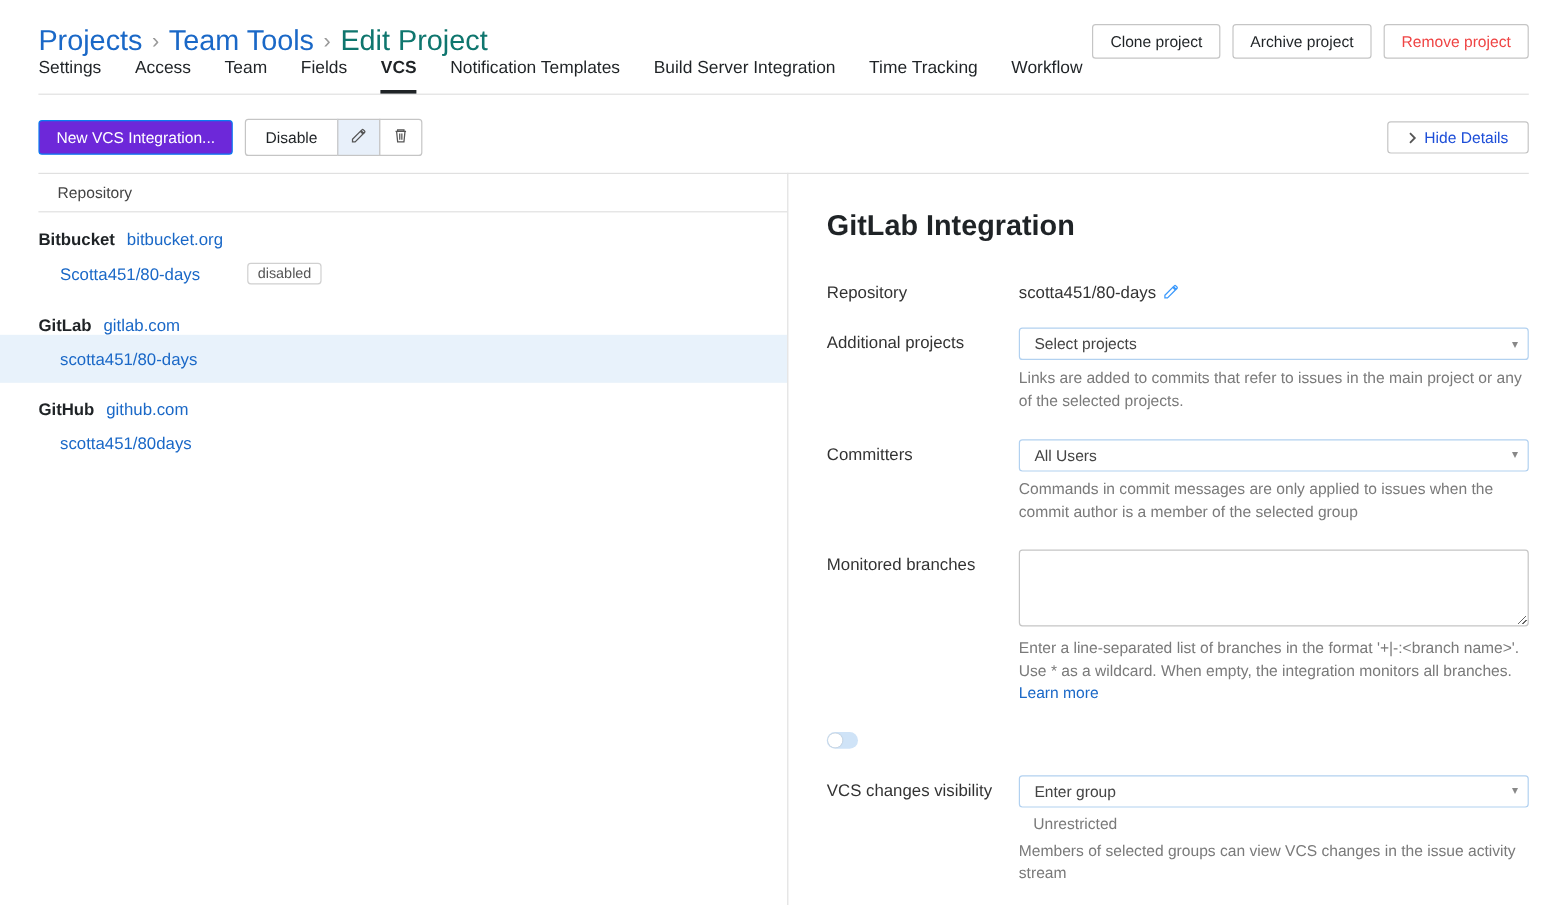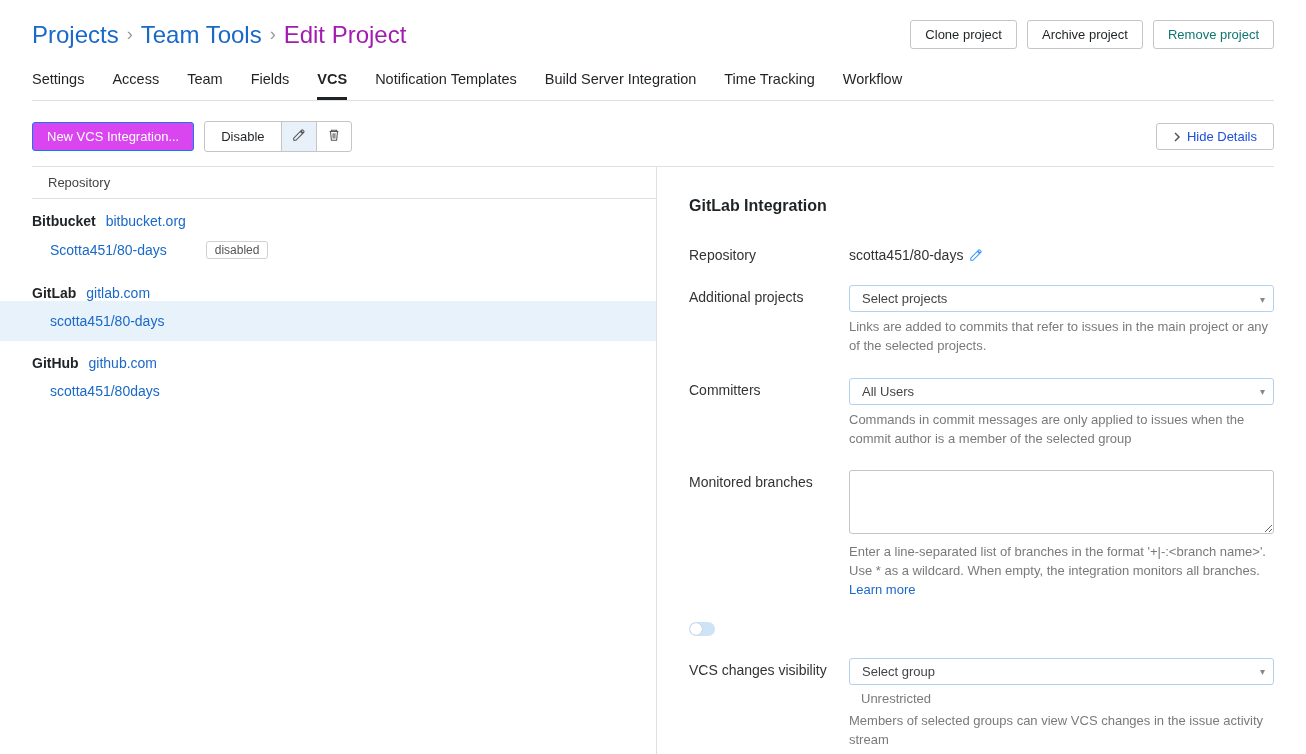--- a/index.html
+++ b/index.html
@@ -1,38 +1,38 @@
 <!DOCTYPE html>
 <html><head>
 <meta charset="utf-8">
 <style>
 * { box-sizing: border-box; margin: 0; padding: 0; }
 body { font-family: -apple-system, BlinkMacSystemFont, "Segoe UI", Arial, sans-serif; font-size: 14px; color: #1f2326; background: #fff; }
 
 .container { width: 1306px; min-height: 754px; padding: 20px 32px 0 32px; }
 
 
-.header-row { display: flex; align-items: center; justify-content: space-between; margin-bottom: 22px; }
+.header-row { display: flex; align-items: center; justify-content: space-between; }
 .breadcrumb { display: flex; align-items: center; font-size: 24px; }
 .breadcrumb-link { color: #1a68c7; cursor: pointer; }
 .breadcrumb-sep { color: #999; margin: 0 8px; font-size: 18px; }
-.breadcrumb-current { color: #a21caf; }
+.breadcrumb-current { color: #0f766e; }
 .header-actions { display: flex; gap: 10px; }
 .btn { border: 1px solid #c5c5c5; background: #fff; border-radius: 3px; padding: 6px 14px; font-size: 13px; color: #1f2326; cursor: pointer; }
-.btn-danger { color: #0f766e; }
+.btn-danger { color: #ef4444; }
 
 
 .tabs { display: flex; gap: 28px; border-bottom: 1px solid #e0e0e0; margin-bottom: 20px; }
 .tab { color: #1f2326; padding-bottom: 10px; cursor: pointer; font-size: 14.5px; }
 .tab.active { font-weight: 700; border-bottom: 3px solid #1f2326; }
 
 
 .toolbar { display: flex; align-items: center; justify-content: space-between; margin-bottom: 14px; }
 .toolbar-left { display: flex; gap: 10px; align-items: center; }
-.btn-primary { background: #d946ef; color: #fff; border: 1px solid #0a7bf0; border-radius: 3px; padding: 6px 14px; font-size: 13px; cursor: pointer; }
+.btn-primary { background: #6d28d9; color: #fff; border: 1px solid #0a7bf0; border-radius: 3px; padding: 6px 14px; font-size: 13px; cursor: pointer; }
 .btn-group { display: inline-flex; }
 .btn-group .btn { border-radius: 0; margin-left: -1px; padding: 6px 10px; }
 .btn-group .btn:first-child { border-radius: 3px 0 0 3px; margin-left: 0; padding: 6px 16px; }
 .btn-group .btn:last-child { border-radius: 0 3px 3px 0; }
 .btn-group .btn.selected { background: #e8f0fa; }
 .icon-pencil, .icon-trash { width: 14px; height: 14px; display: inline-block; }
 .hide-details { border: 1px solid #c5c5c5; border-radius: 3px; padding: 5px 16px; font-size: 13px; cursor: pointer; color: #1d4ed8; display: flex; align-items: center; gap: 6px; }
 .chevron { display: inline-block; }
 
 
@@ -44,21 +44,21 @@
 .col-header { font-size: 13px; color: #444; padding: 8px 0 8px 16px; border-bottom: 1px solid #e0e0e0; }
 .provider-row { padding: 14px 0 0 0; }
 .provider-name { font-weight: 700; display: inline-block; }
 .provider-host { color: #1a68c7; margin-left: 6px; cursor: pointer; }
 .repo-row { padding: 12px 0 12px 18px; display: flex; align-items: center; gap: 10px; cursor: pointer; }
 .repo-row.selected { background: #e8f2fb; margin-left: -32px; padding-left: 50px; }
 .repo-link { color: #1a68c7; }
 .badge { border: 1px solid #d0d0d0; border-radius: 3px; padding: 1px 8px; font-size: 12px; color: #555; margin-left: 29px; }
 
 
-.panel-title { font-size: 16px; margin-bottom: 28px; }
+.panel-title { font-size: 24px; margin-bottom: 28px; }
 .form-row { display: flex; margin-bottom: 22px; }
 .form-label { width: 160px; color: #333; padding-top: 4px; }
 .form-control { flex: 1; }
 .form-value { color: #333; display: flex; align-items: center; gap: 6px; padding-top: 4px; }
 .select-box { width: 100%; border: 1px solid #b2d1f0; border-radius: 3px; padding: 5px 28px 5px 12px; font-size: 13px; color: #444; background: #fff; position: relative; cursor: pointer; }
 .select-box .caret { position: absolute; right: 8px; top: 50%; transform: translateY(-50%); color: #888; font-size: 10px; }
 .help-text { color: #7a7a7a; font-size: 13px; margin-top: 6px; line-height: 1.45; }
 .help-text a { color: #1a68c7; cursor: pointer; }
 .textarea { width: 100%; height: 64px; border: 1px solid #c5c5c5; border-radius: 3px; resize: both; padding: 6px; font-family: inherit; font-size: 13px; }
 .toggle { width: 26px; height: 14px; background: #cfe3f7; border-radius: 8px; position: relative; cursor: pointer; }
@@ -213,21 +213,21 @@
           <div class="toggle">
             <div class="toggle-knob"></div>
           </div>
         </div>
       </div>
 
       <div class="form-row">
         <div class="form-label">VCS changes visibility</div>
         <div class="form-control">
           <div class="select-box">
-            <span>Select group</span>
+            <span>Enter group</span>
             <span class="caret">▾</span>
           </div>
           <div class="sub-value">Unrestricted</div>
           <div class="help-text">Members of selected groups can view VCS changes in the issue activity stream</div>
         </div>
       </div>
 
     </div>
   </div>
 </div>

